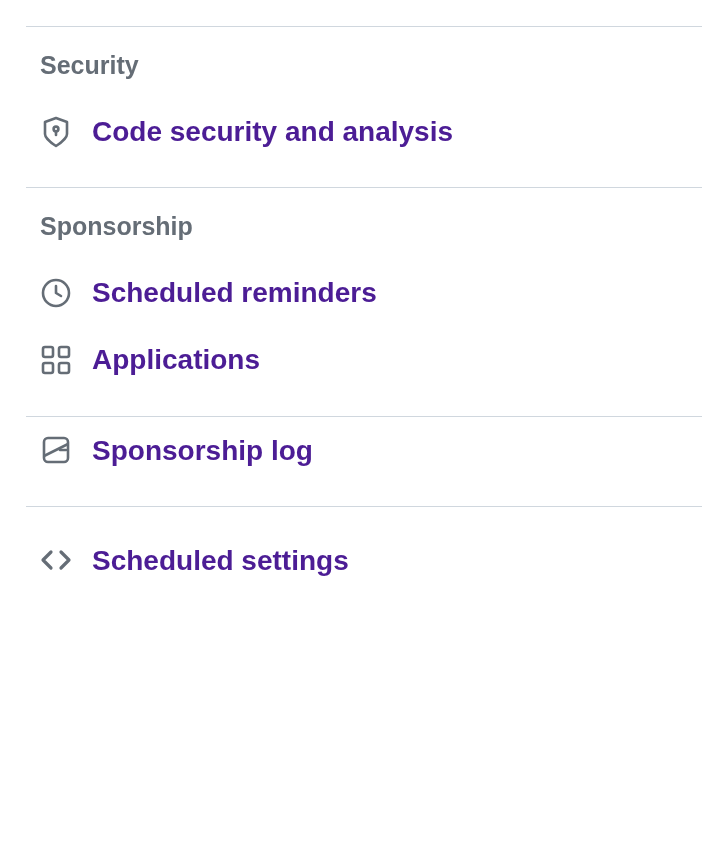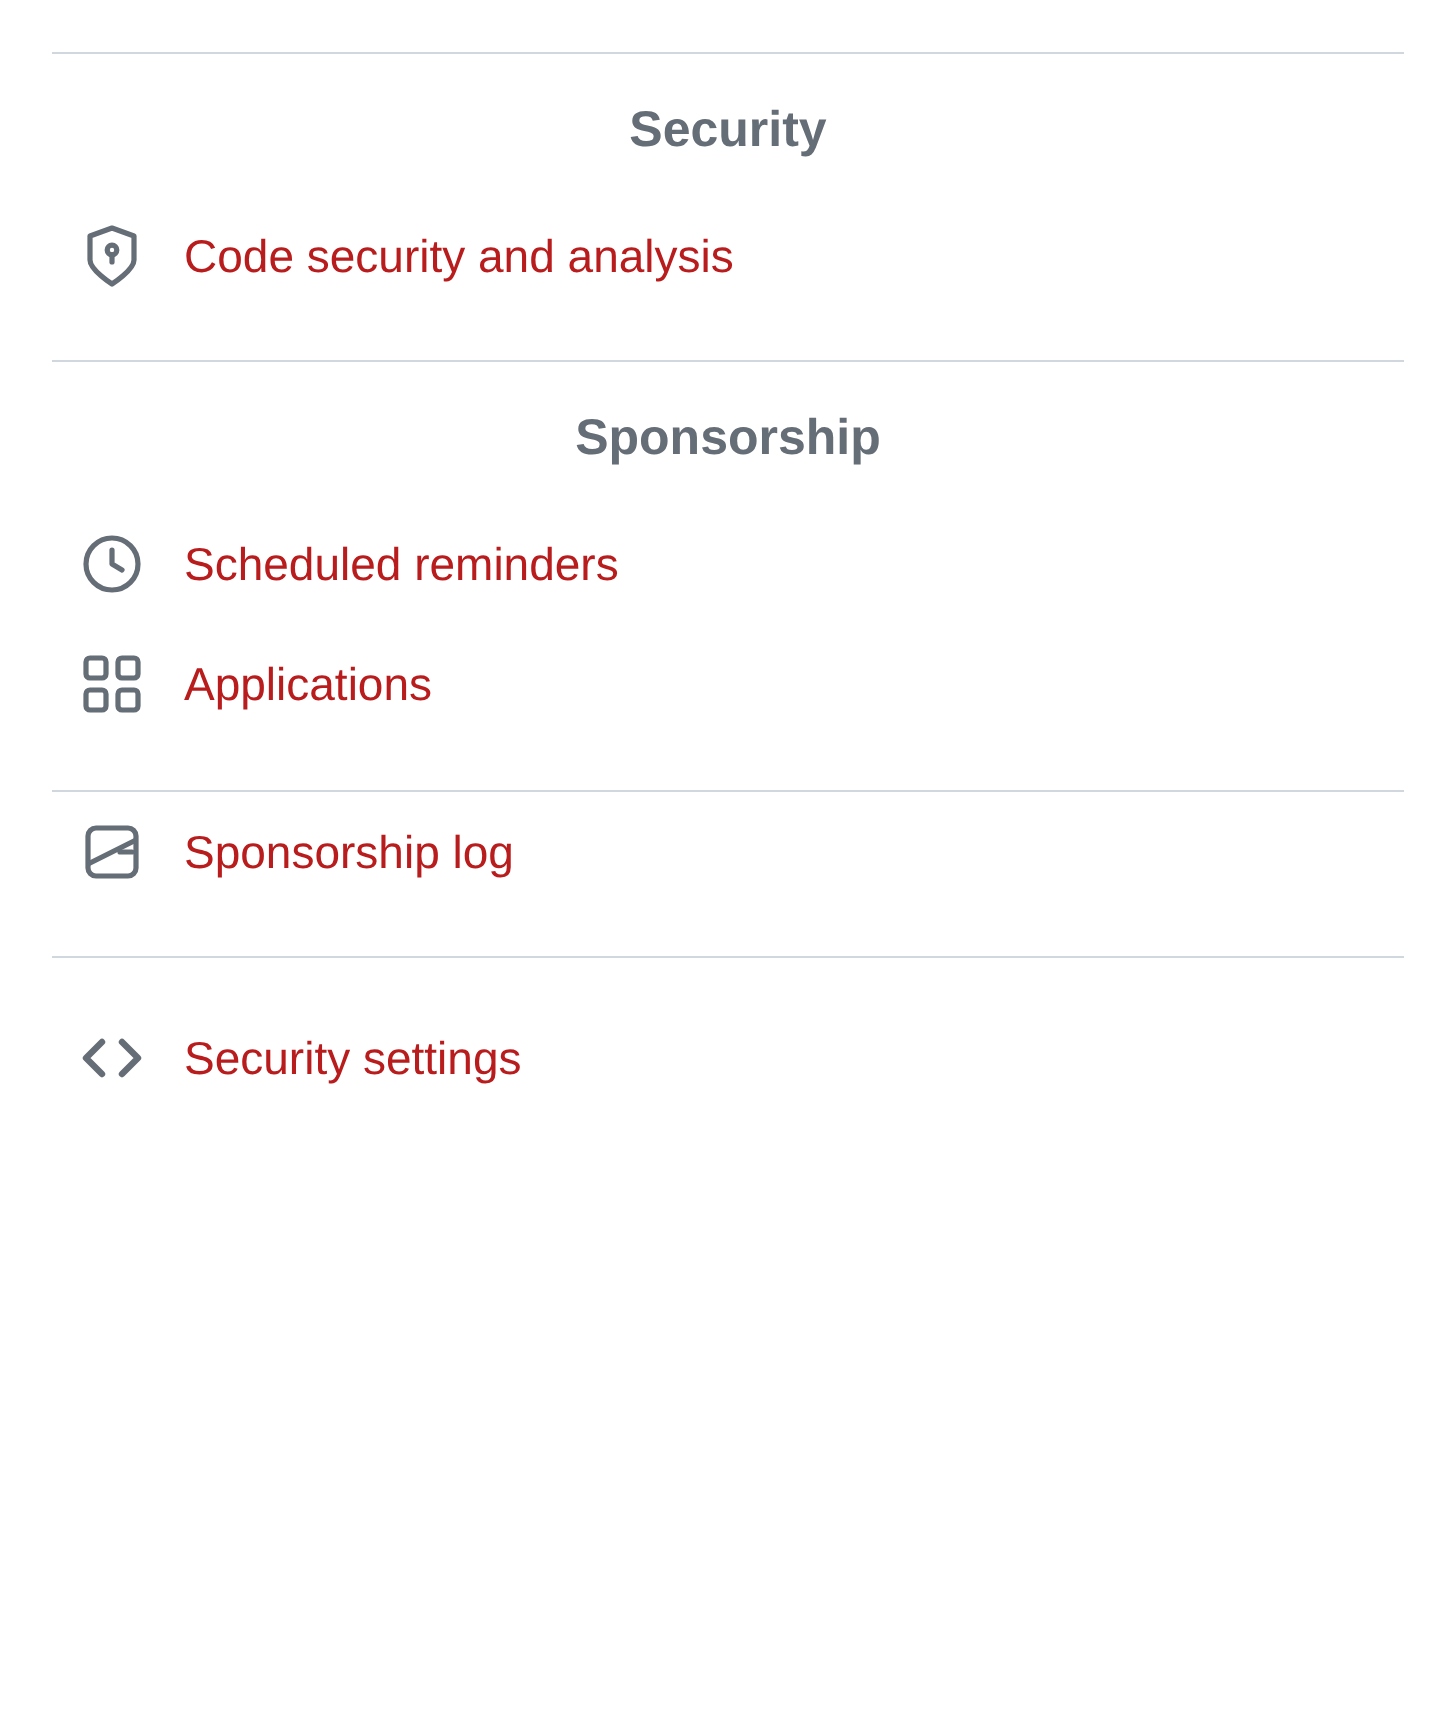--- a/index.html
+++ b/index.html
@@ -8,21 +8,20 @@
       box-sizing: border-box;
     }
     body {
       font-family: -apple-system, BlinkMacSystemFont, "Segoe UI", Helvetica, Arial, sans-serif;
       background: #ffffff;
       width: 728px;
       height: 856px;
     }
     .container {
       padding: 0 26px;
-      text-align: center;
     }
     .divider {
       height: 1px;
       background: #d0d7de;
       margin: 0;
     }
     .top-divider {
       margin-top: 26px;
     }
     .section-header {
@@ -45,23 +44,23 @@
       align-items: center;
       justify-content: center;
       margin-right: 20px;
       flex-shrink: 0;
     }
     .nav-icon svg {
       width: 32px;
       height: 32px;
     }
     .nav-label {
-      color: #b91c1c;
-      font-size: 23px;
-      font-weight: 400;
+      color: #4c1d95;
+      font-size: 28px;
+      font-weight: 700;
       line-height: 1.4;
     }
     .section {
       padding-bottom: 22px;
     }
     .standalone-section {
       padding-top: 20px;
       padding-bottom: 24px;
     }
   </style>
@@ -135,17 +134,17 @@
   <div class="divider"></div>
 
   <div class="standalone-section">
     <div class="nav-item">
       <span class="nav-icon">
         <svg viewBox="0 0 16 16" fill="none" stroke="#656d76" stroke-width="1.6">
           <path d="M5.5 4 L1.5 8 L5.5 12" stroke-linecap="round" stroke-linejoin="round"></path>
           <path d="M10.5 4 L14.5 8 L10.5 12" stroke-linecap="round" stroke-linejoin="round"></path>
         </svg>
       </span>
-      <span class="nav-label">Security settings</span>
+      <span class="nav-label">Scheduled settings</span>
     </div>
   </div>
 
 </div>
 
 </body></html>

